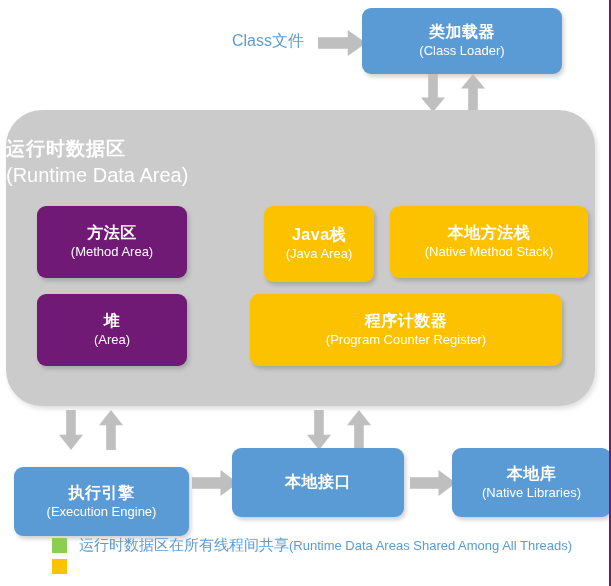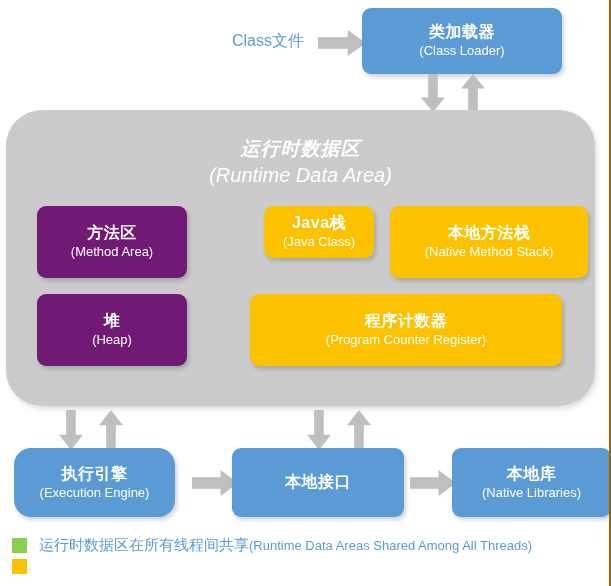--- a/index.html
+++ b/index.html
@@ -10,21 +10,21 @@
   }
   body {
     font-family: "Liberation Sans", "DejaVu Sans", sans-serif;
   }
   #canvas {
     position: relative;
     width: 611px;
     height: 586px;
     background: #ffffff;
     overflow: hidden;
-    border-right: 2px solid #a16207;
+    border-right: 2px solid #701a75;
     box-sizing: border-box;
   }
 
   
   .node {
     position: absolute;
     box-sizing: border-box;
     border-radius: 9px;
     display: flex;
     flex-direction: column;
@@ -61,25 +61,23 @@
     height: 296px;
     background: #cbcbcb;
     border-radius: 36px;
     box-shadow: 2px 3px 5px rgba(0,0,0,0.13);
   }
   #runtime-title {
     position: absolute;
     left: 0;
     top: 28px;
     width: 100%;
-    text-align: center;
     color: #ffffff;
     line-height: 1.2;
     user-select: none;
-    font-style: italic;
   }
   #runtime-title .cn {
     font-size: 19px;
     font-weight: 600;
     letter-spacing: 1px;
     display: block;
   }
   #runtime-title .en {
     font-size: 20px;
     font-weight: 400;
@@ -118,20 +116,21 @@
   #legend {
     position: absolute;
     left: 12px;
     top: 535px;
     width: 580px;
   }
   .legend-row {
     display: flex;
     align-items: center;
     height: 21px;
+    margin-left: 40px;
   }
   .legend-swatch {
     width: 15px;
     height: 15px;
     flex: 0 0 auto;
     margin-right: 12px;
   }
   .legend-text {
     color: #5b9bd5;
     white-space: nowrap;
@@ -161,48 +160,48 @@
     <div id="runtime-title">
       <span class="cn">运行时数据区</span>
       <span class="en">(Runtime Data Area)</span>
     </div>
 
     <div class="node green" style="left:31px; top:96px; width:150px; height:72px;">
       <span class="cn">方法区</span>
       <span class="en">(Method Area)</span>
     </div>
 
-    <div class="node orange" style="left:258px; top:96px; width:110px; height:52px;">
+    <div class="node orange" style="left:258px; top:96px; width:110px; height:76px;">
       <span class="cn">Java栈</span>
-      <span class="en">(Java Class)</span>
+      <span class="en">(Java Area)</span>
     </div>
 
     <div class="node orange" style="left:384px; top:96px; width:198px; height:72px;">
       <span class="cn">本地方法栈</span>
       <span class="en">(Native Method Stack)</span>
     </div>
 
     <div class="node green" style="left:31px; top:184px; width:150px; height:72px;">
       <span class="cn">堆</span>
-      <span class="en">(Heap)</span>
+      <span class="en">(Area)</span>
     </div>
 
     <div class="node orange" style="left:244px; top:184px; width:312px; height:72px;">
       <span class="cn">程序计数器</span>
       <span class="en">(Program Counter Register)</span>
     </div>
   </div>
 
   <div class="arrow down" style="left:59px; top:410px; width:24px; height:40px;"></div>
   <div class="arrow up" style="left:99px; top:410px; width:24px; height:40px;"></div>
 
   <div class="arrow down" style="left:307px; top:410px; width:24px; height:40px;"></div>
   <div class="arrow up" style="left:347px; top:410px; width:24px; height:40px;"></div>
 
-  <div class="node blue" style="left:14px; top:448px; width:161px; height:69px;border-radius:17px;">
+  <div class="node blue" style="left:14px; top:467px; width:175px; height:69px;">
     <span class="cn">执行引擎</span>
     <span class="en">(Execution Engine)</span>
   </div>
 
   <div class="arrow right" style="left:192px; top:470px; width:46px; height:26px;"></div>
 
   <div class="node blue" style="left:232px; top:448px; width:172px; height:69px;">
     <span class="cn">本地接口</span>
   </div>
 

